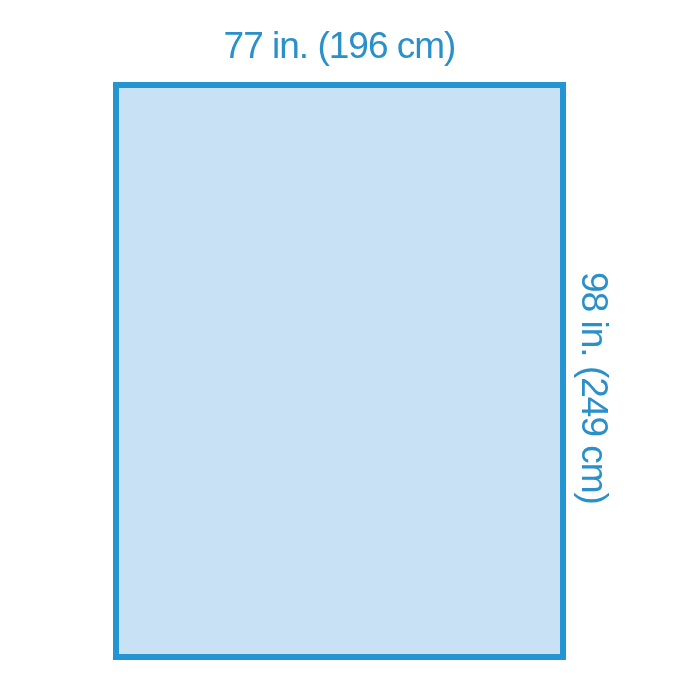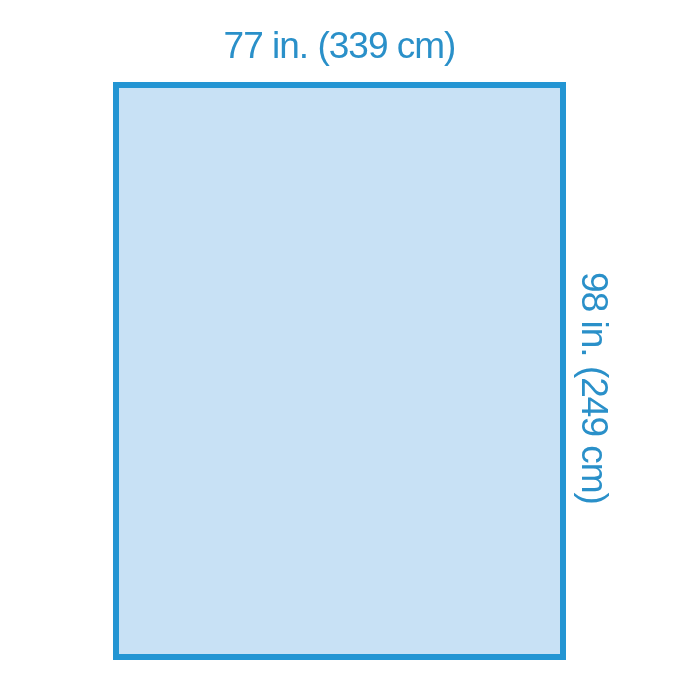--- a/index.html
+++ b/index.html
@@ -50,18 +50,18 @@
     position: absolute;
     left: 594px;
     top: 388px;
     transform: translate(-50%, -50%) rotate(90deg);
   }
 </style>
 </head>
 <body>
 
 <div class="canvas">
-  <div class="dim-label width-label">77 in. (339 cm)</div>
+  <div class="dim-label width-label">77 in. (196 cm)</div>
 
   <div class="dim-rect"></div>
 
   <div class="dim-label height-label">98 in. (249 cm)</div>
 </div>
 
 </body></html>

